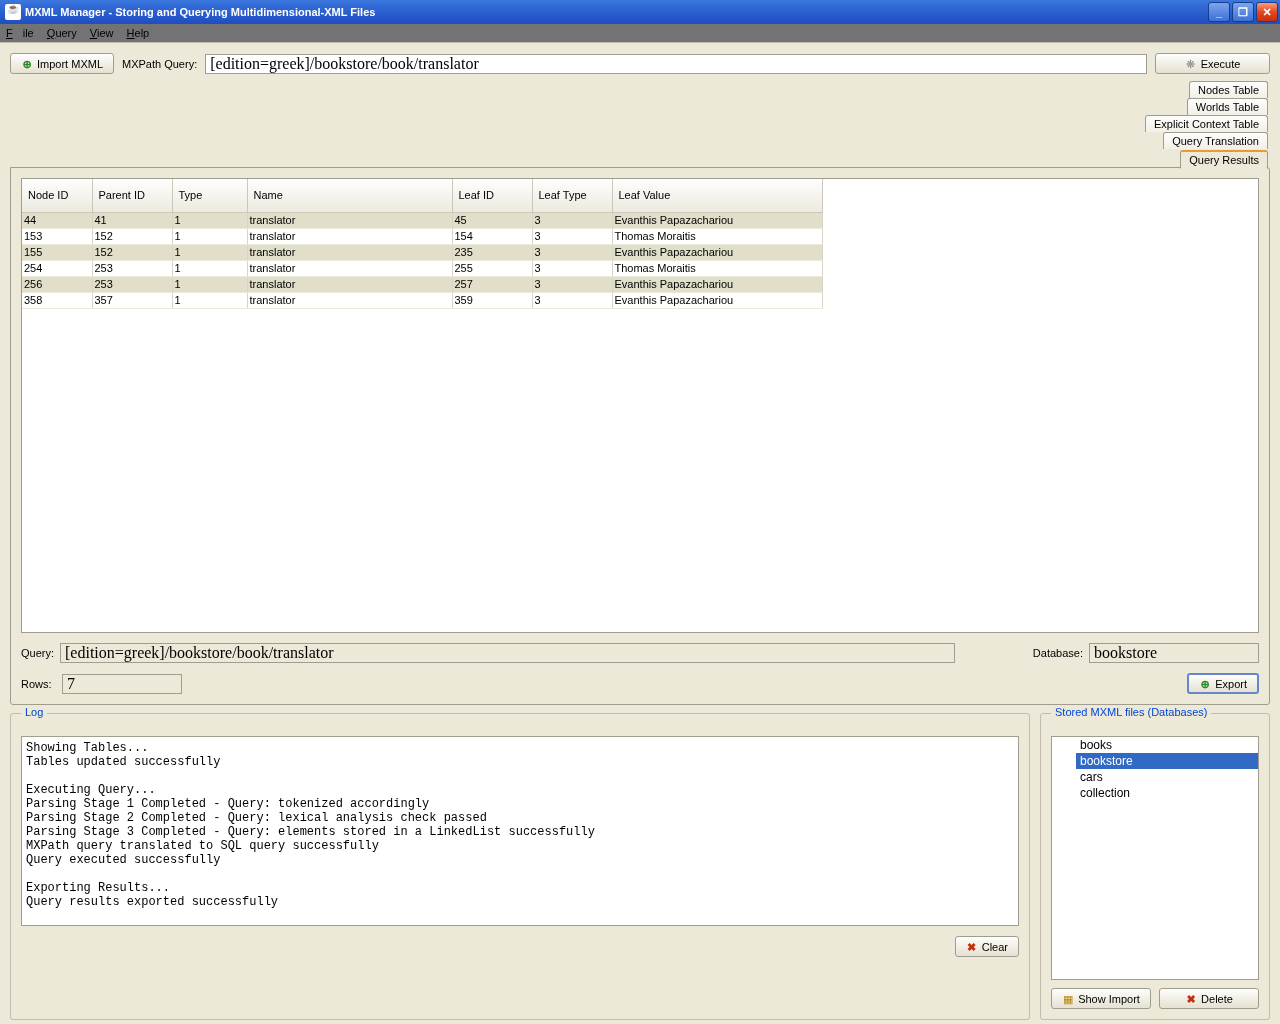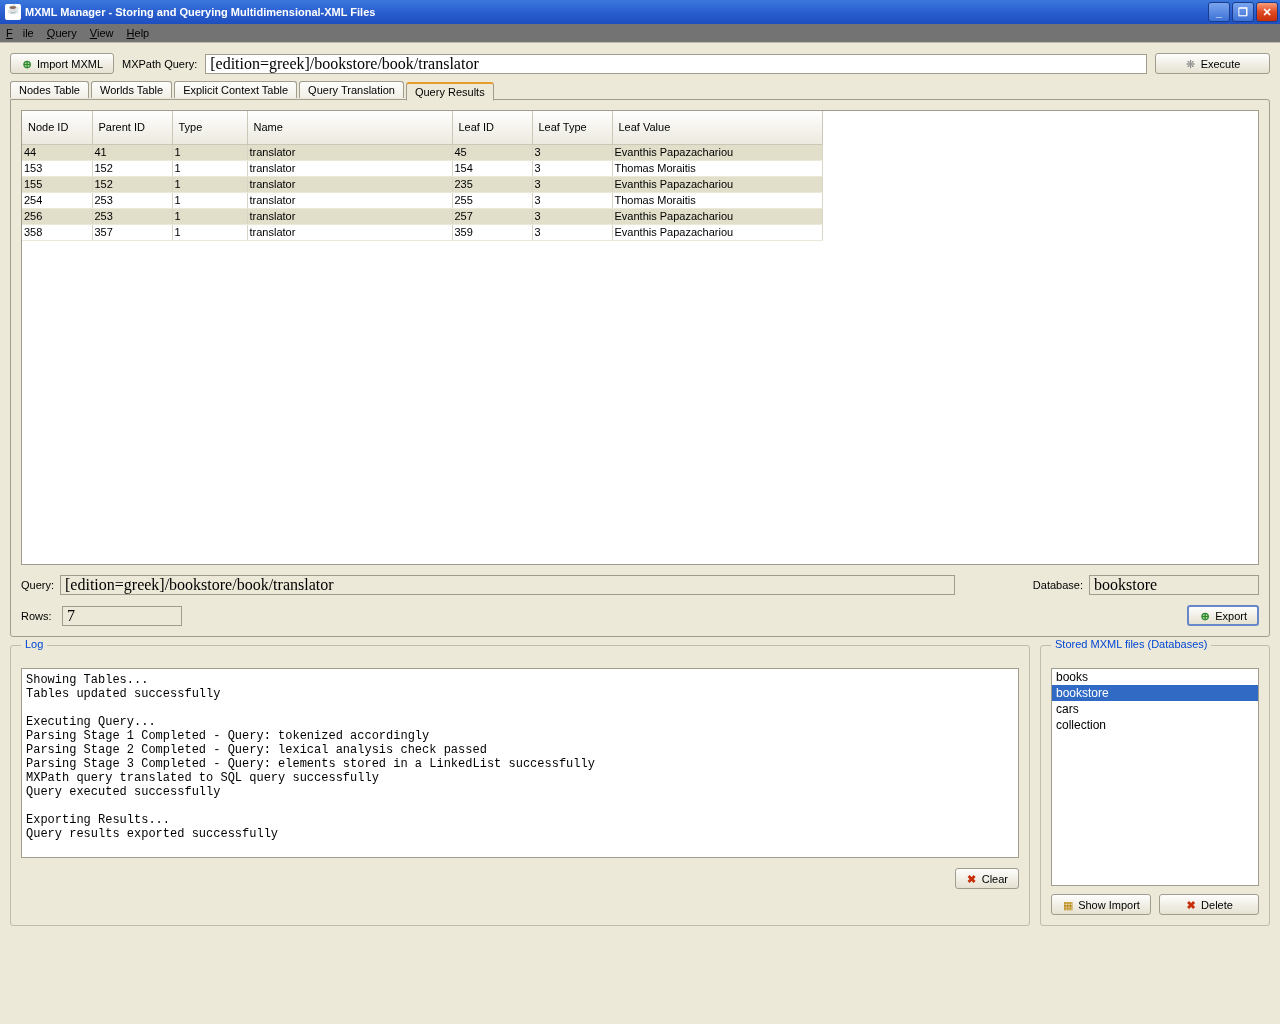--- a/index.html
+++ b/index.html
@@ -22,21 +22,21 @@
 
 .toolbar { padding: 10px 10px 6px; display: flex; align-items: center; gap: 8px; }
 .btn { background: linear-gradient(to bottom, #fefefe 0%, #f1efe6 50%, #e6e2d2 100%); border: 1px solid #a19d8e; border-radius: 3px; padding: 2px 10px; height: 21px; display: inline-flex; align-items: center; gap: 4px; cursor: default; font-size: 11px; }
 .btn .icon { width: 12px; height: 12px; display: inline-block; }
 .label { font-size: 11px; }
 input[type=text] { border: 1px solid #a19d8e; background: #fff; padding: 2px 4px; font-family: Tahoma; font-size: 16px; height: 20px; }
 input[type=text].ro { background: #ece9d8; }
 
 
 .tabpanel { margin: 0 10px; }
-.tabstrip { display: flex; align-items: flex-start; position: relative; top: 1px; z-index: 2; }
+.tabstrip { display: flex; align-items: flex-end; position: relative; top: 1px; z-index: 2; flex-direction: column; }
 .tab { background: linear-gradient(to bottom, #fdfdfc 0%, #f1efe6 100%); border: 1px solid #a19d8e; border-bottom: none; border-radius: 3px 3px 0 0; padding: 2px 8px; margin-right: 2px; cursor: default; font-size: 11px; }
 .tab.active { background: #ece9d8; border-top: 2px solid #e79d2e; padding-top: 2px; position: relative; top: 1px; border-bottom: 1px solid #ece9d8; }
 .tabcontent { border: 1px solid #a19d8e; background: #ece9d8; padding: 10px; border-radius: 0 3px 3px 3px; }
 
 
 .datatable-wrap { background: #fff; border: 1px solid #a19d8e; height: 455px; overflow: hidden; }
 .datatable { border-collapse: collapse; }
 .datatable th { background: linear-gradient(to bottom, #fefefe 0%, #ece9de 100%); border-right: 1px solid #ccc8b9; border-bottom: 1px solid #ccc8b9; padding: 2px 6px 2px 6px; text-align: left; font-weight: normal; height: 33px; }
 .datatable td { border-right: 1px solid #d8d5c7; border-bottom: 1px solid #ece9d8; padding: 0 2px; height: 16px; }
 .datatable tr.alt td { background: #e1deca; }
@@ -47,21 +47,21 @@
 .query-row2 { display: flex; align-items: center; gap: 6px; margin-top: 10px; }
 
 
 .bottom-area { display: flex; gap: 10px; padding: 8px 10px 10px; }
 .fieldset { border: 1px solid #c0bcae; border-radius: 3px; padding: 22px 10px 10px; position: relative; }
 .fieldset .legend { position: absolute; top: -8px; left: 10px; background: #ece9d8; padding: 0 4px; color: #0046d5; font-size: 11px; }
 .log-panel { flex: 1; }
 .log-textarea { width: 100%; height: 190px; border: 1px solid #a19d8e; background: #fff; font-family: "Courier New", monospace; font-size: 12px; padding: 4px; resize: none; overflow-y: scroll; white-space: pre; }
 .log-actions { text-align: right; margin-top: 8px; }
 .dbs-panel { width: 230px; }
-.dbs-list { border: 1px solid #a19d8e; background: #fff; height: 218px; overflow: auto; }
+.dbs-list { border: 1px solid #a19d8e; background: #fff; height: 244px; overflow: auto; padding-left: 24px; }
 .dbs-list div { padding: 1px 4px; cursor: default; font-size: 12px; }
 .dbs-list div.selected { background: #316ac5; color: #fff; }
 .dbs-actions { display: flex; gap: 8px; margin-top: 8px; }
 
 
 .ico-plus { color: #2a8a2a; font-weight: bold; }
 .ico-gear { color: #888; }
 .ico-x { color: #c72f0a; font-weight: bold; }
 .ico-grid { color: #b8860b; }
 

